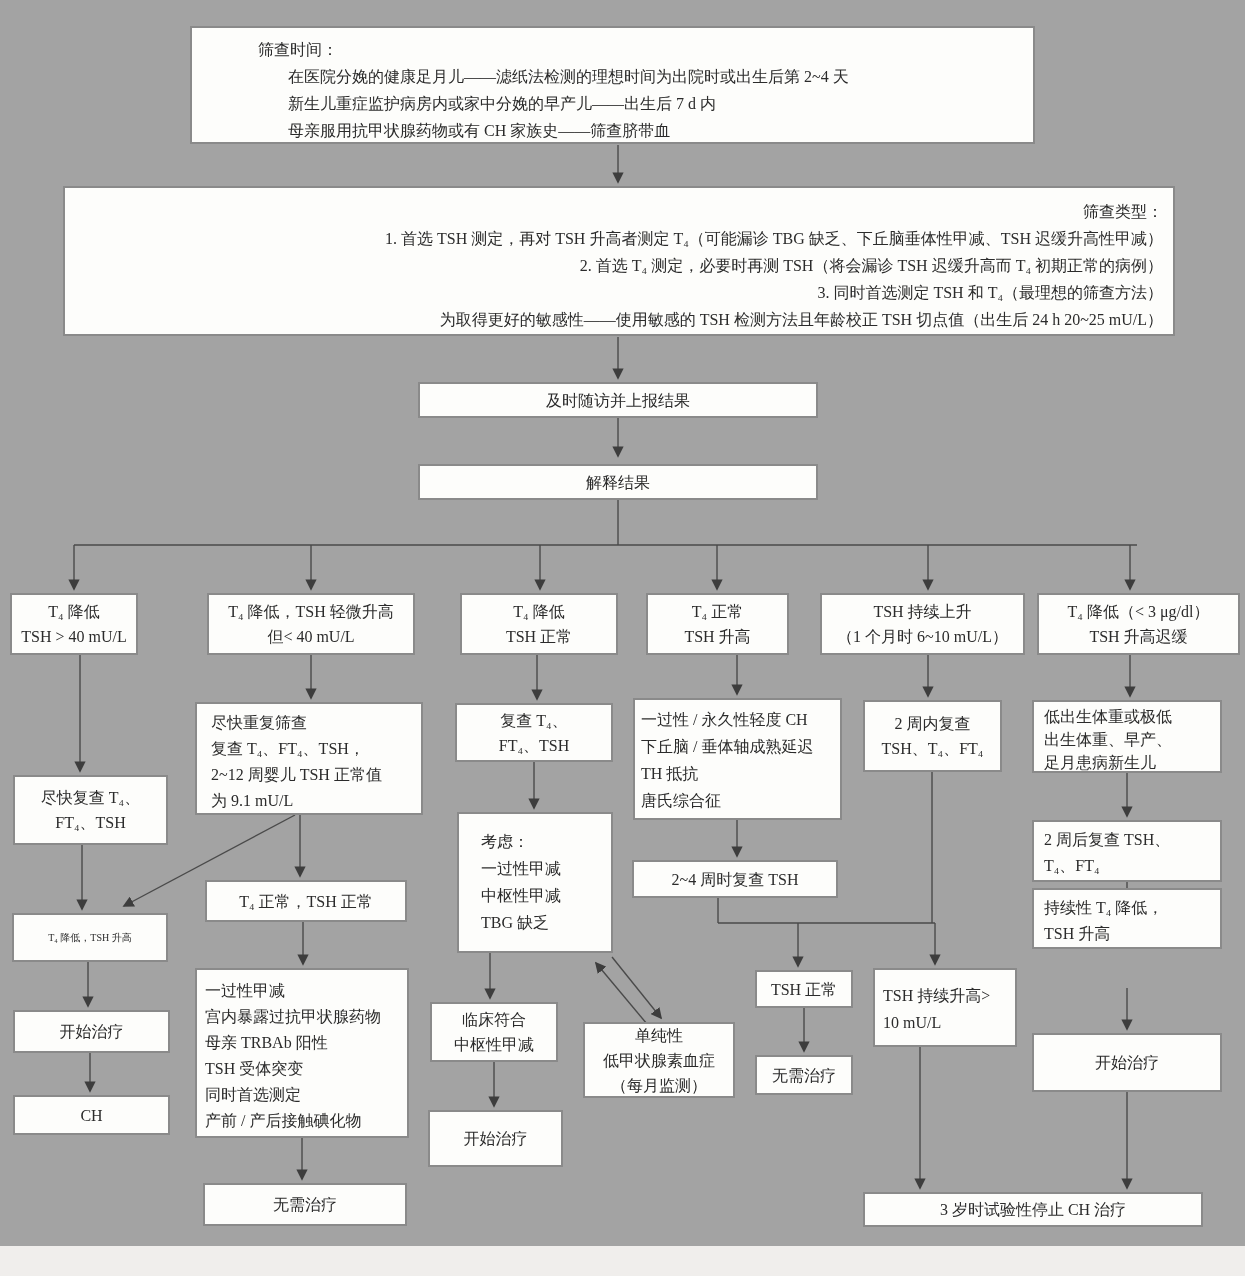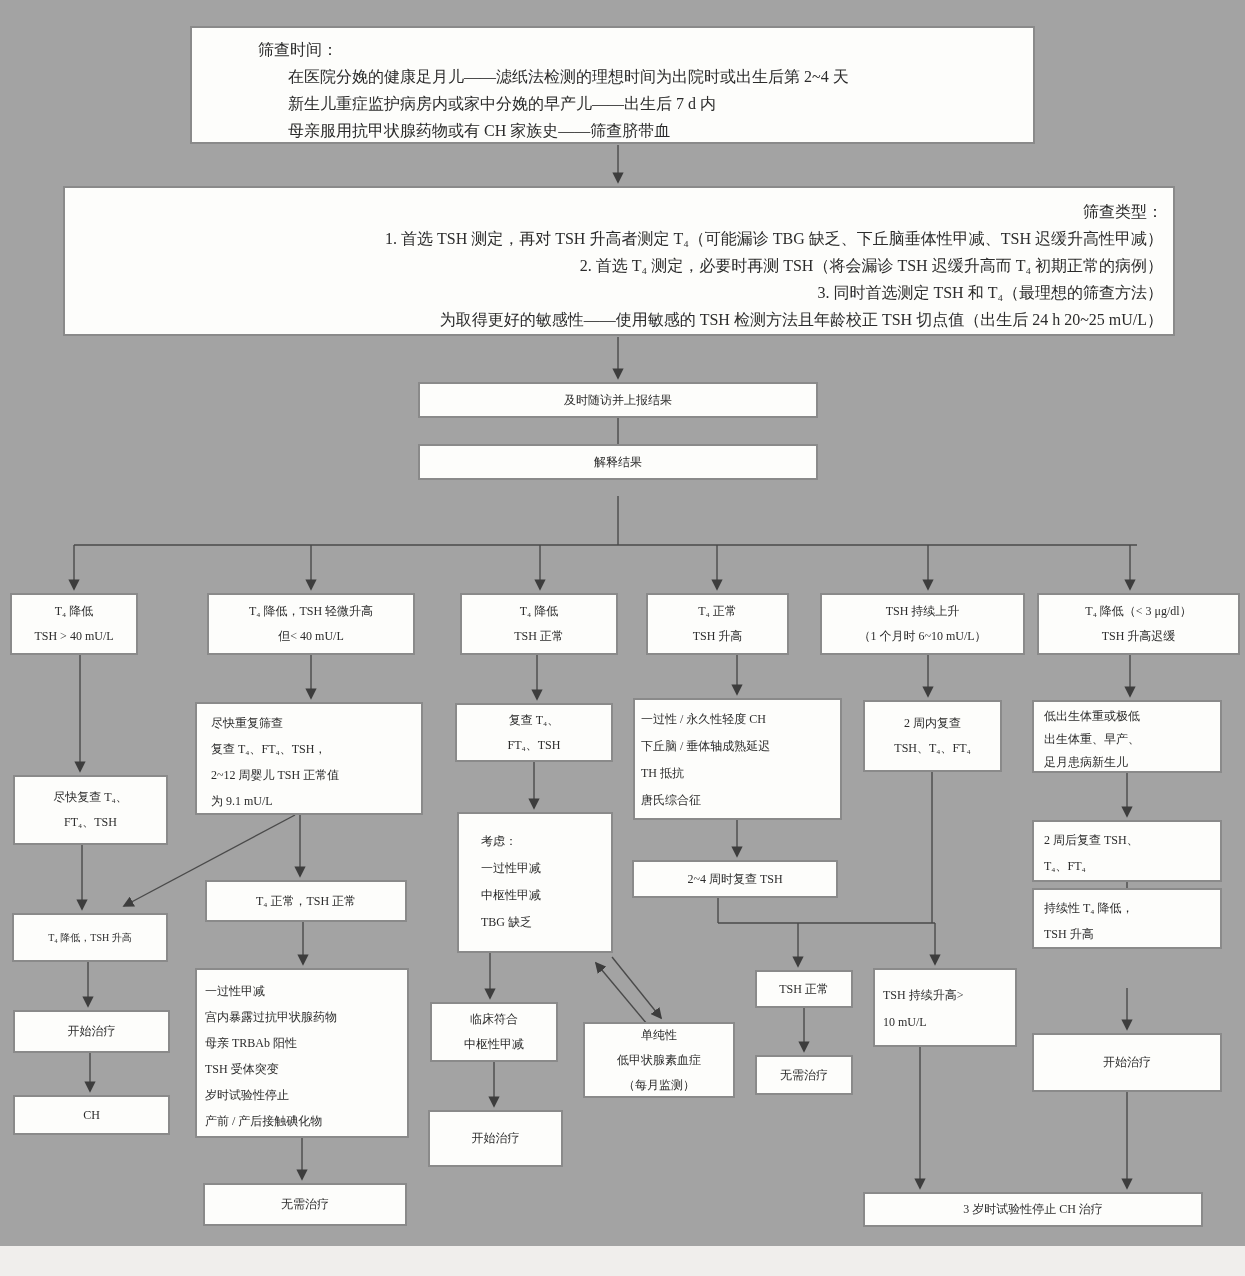--- a/index.html
+++ b/index.html
@@ -6,21 +6,21 @@
   #stage{
     position:relative;width:1245px;height:1276px;
     background:#a3a3a3;
     font-family:"Liberation Serif","DejaVu Serif","DejaVu Sans",serif;
     color:#2b2b2b;overflow:hidden;
   }
   #arrows{position:absolute;left:0;top:0;pointer-events:none;}
   .node{
     position:absolute;box-sizing:border-box;
     border:2px solid #8a8a8a;background:#fdfdfb;
-    font-size:12px;line-height:25px;
+    font-size:16px;line-height:25px;
   }
   .node.center{display:flex;flex-direction:column;justify-content:center;align-items:center;text-align:center;}
   .node.left{display:block;}
   .ln{white-space:nowrap;}
   .big{font-size:16px;line-height:27px;}
   .indent{margin-left:30px;}
   .indent2{margin-left:22px;}
   .tight{line-height:23px;}
   .bottom-strip{position:absolute;left:0;right:0;bottom:0;height:30px;background:#f0eeec;}
 </style>
@@ -101,21 +101,21 @@
     <div class="ln indent2">1. 首选 TSH 测定，再对 TSH 升高者测定 T₄（可能漏诊 TBG 缺乏、下丘脑垂体性甲减、TSH 迟缓升高性甲减）</div>
     <div class="ln indent2">2. 首选 T₄ 测定，必要时再测 TSH（将会漏诊 TSH 迟缓升高而 T₄ 初期正常的病例）</div>
     <div class="ln indent2">3. 同时首选测定 TSH 和 T₄（最理想的筛查方法）</div>
     <div class="ln indent2">为取得更好的敏感性——使用敏感的 TSH 检测方法且年龄校正 TSH 切点值（出生后 24 h 20~25 mU/L）</div>
   </div>
 
   <div class="node center" style="left:418px;top:382px;width:400px;height:36px;">
     <div class="ln">及时随访并上报结果</div>
   </div>
 
-  <div class="node center" style="left:418px;top:444px;width:400px;height:36px;">
+  <div class="node center" style="left:418px;top:464px;width:400px;height:36px;">
     <div class="ln">解释结果</div>
   </div>
 
   <div class="node center" style="left:10px;top:593px;width:128px;height:62px;">
     <div class="ln">T₄ 降低</div>
     <div class="ln">TSH &gt; 40 mU/L</div>
   </div>
   <div class="node center" style="left:207px;top:593px;width:208px;height:62px;">
     <div class="ln">T₄ 降低，TSH 轻微升高</div>
     <div class="ln">但&lt; 40 mU/L</div>
@@ -158,21 +158,21 @@
     <div class="ln">为 9.1 mU/L</div>
   </div>
   <div class="node center" style="left:205px;top:880px;width:202px;height:42px;">
     <div class="ln">T₄ 正常，TSH 正常</div>
   </div>
   <div class="node left tight" style="left:195px;top:968px;width:214px;height:170px;padding:8px 2px 0 8px;line-height:26px;">
     <div class="ln">一过性甲减</div>
     <div class="ln">宫内暴露过抗甲状腺药物</div>
     <div class="ln">母亲 TRBAb 阳性</div>
     <div class="ln">TSH 受体突变</div>
-    <div class="ln">岁时试验性停止</div>
+    <div class="ln">同时首选测定</div>
     <div class="ln">产前 / 产后接触碘化物</div>
   </div>
   <div class="node center" style="left:203px;top:1183px;width:204px;height:43px;">
     <div class="ln">无需治疗</div>
   </div>
 
   <div class="node center" style="left:455px;top:703px;width:158px;height:59px;">
     <div class="ln">复查 T₄、</div>
     <div class="ln">FT₄、TSH</div>
   </div>

